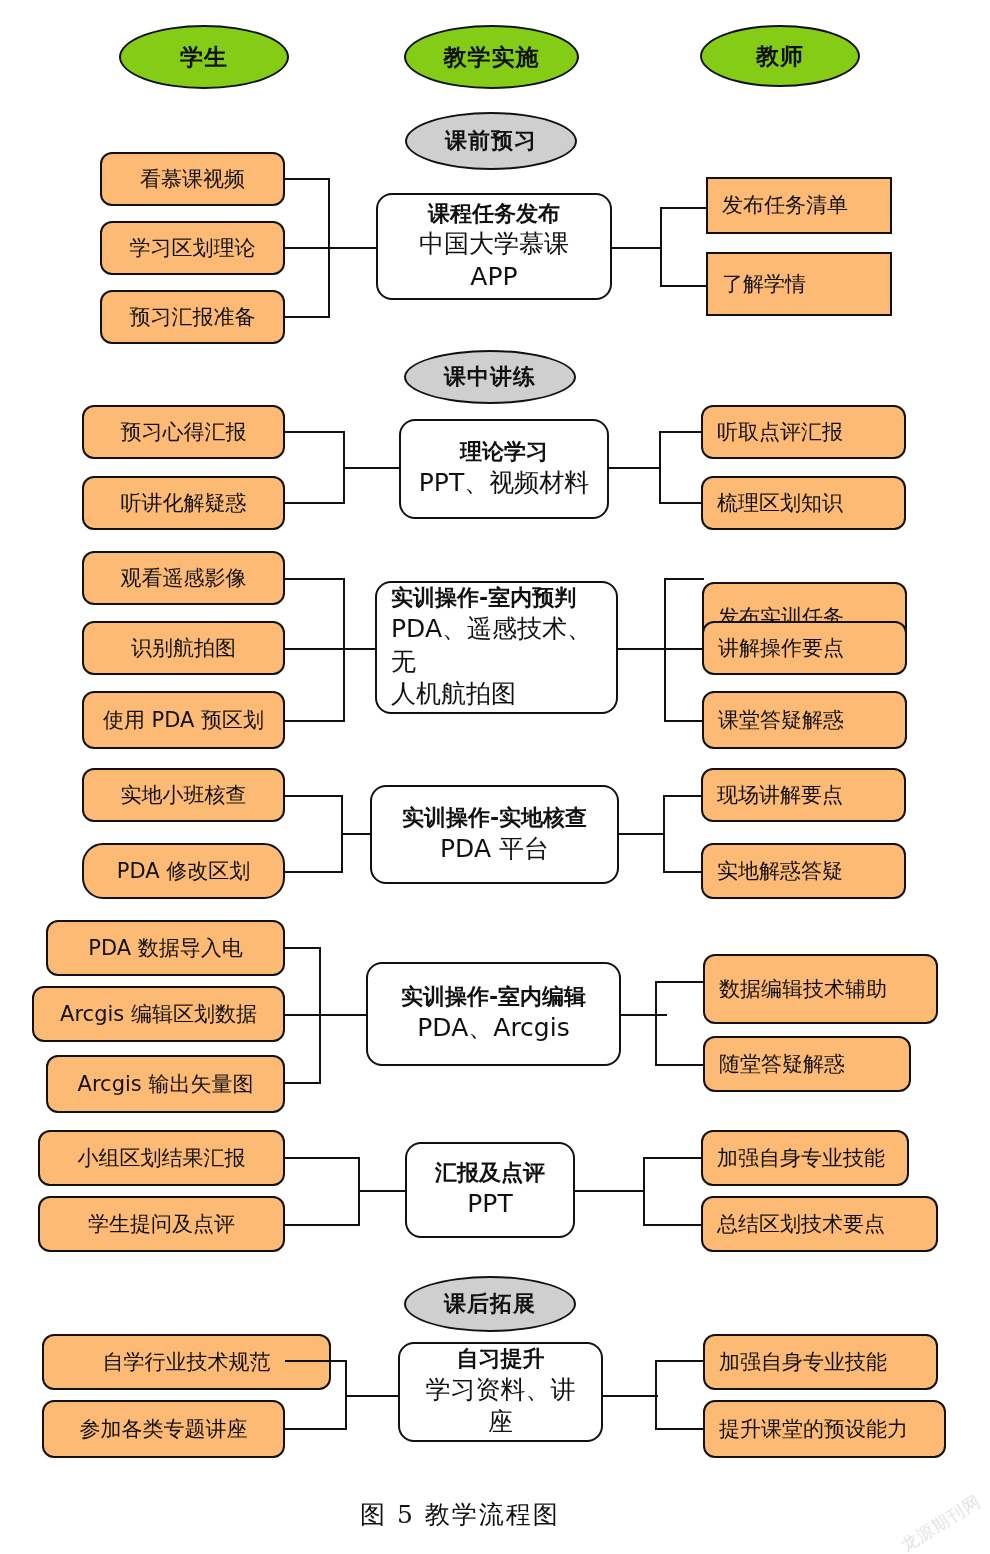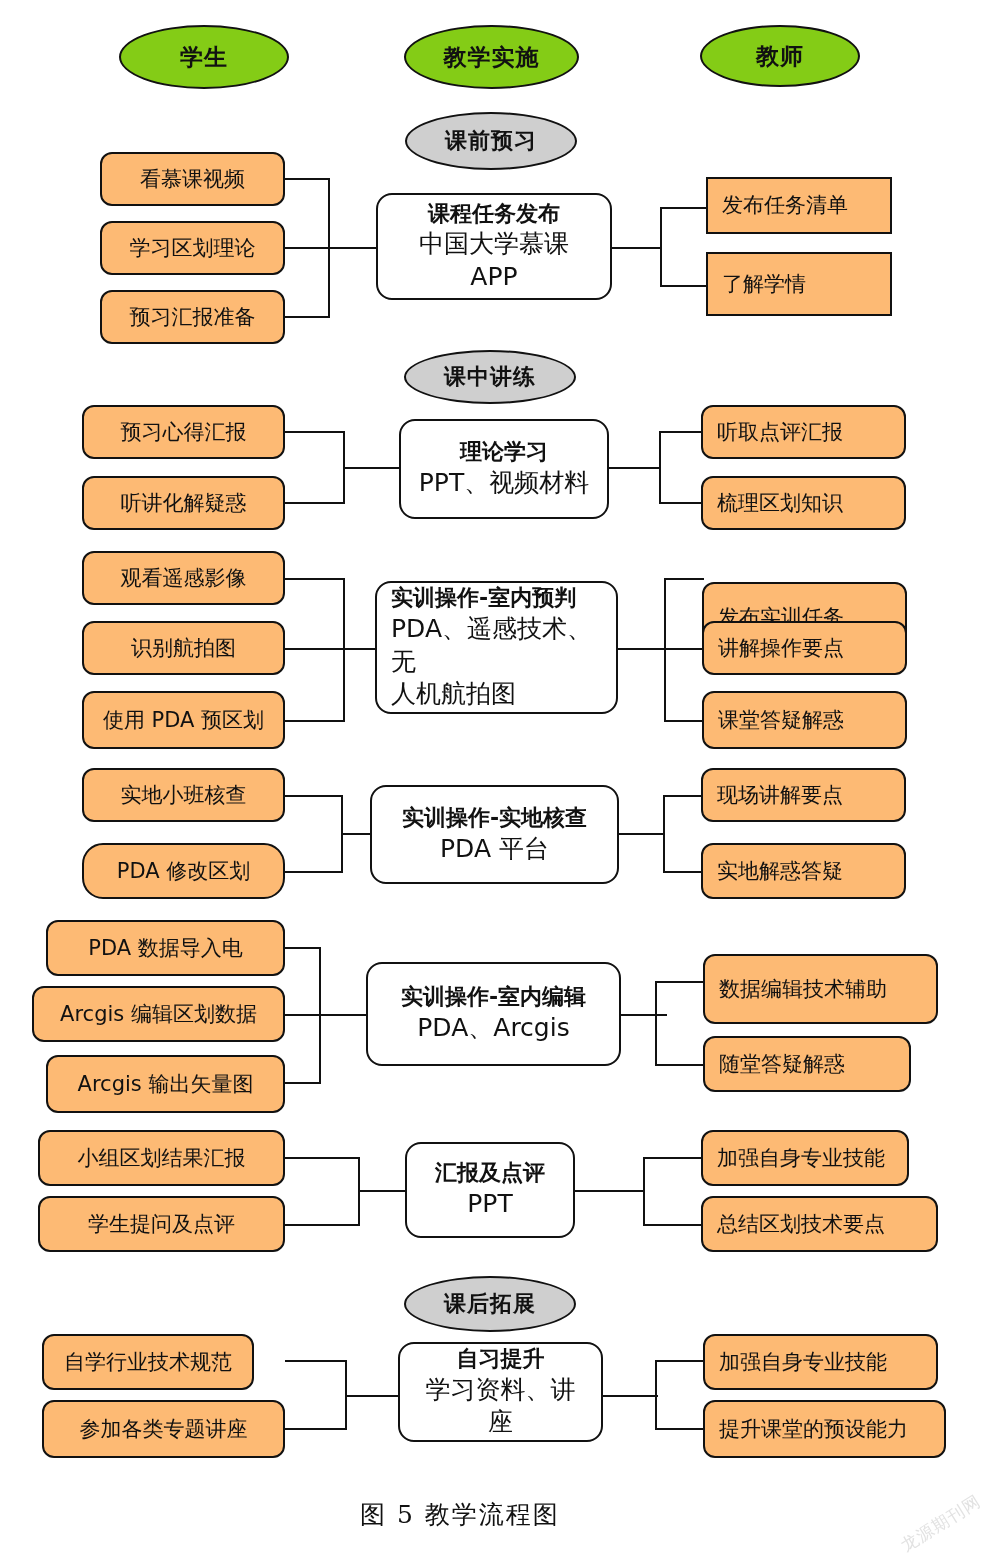--- a/index.html
+++ b/index.html
@@ -294,21 +294,21 @@
   <div class="wire v" style="left:643px; top:1157px; height:69px;"></div>
   <div class="wire h" style="left:643px; top:1157px; width:60px;"></div>
   <div class="wire h" style="left:643px; top:1224px; width:60px;"></div>
   <div class="node right rounded" style="left:701px; top:1130px; width:208px; height:56px;">
     <span>加强自身专业技能</span>
   </div>
   <div class="node right rounded" style="left:701px; top:1196px; width:237px; height:56px;">
     <span>总结区划技术要点</span>
   </div>
 
-  <div class="node left rounded" style="left:42px; top:1334px; width:212px; height:56px;">
+  <div class="node left rounded" style="left:42px; top:1334px; width:289px; height:56px;">
     <span>自学行业技术规范</span>
   </div>
   <div class="node left rounded" style="left:42px; top:1400px; width:243px; height:58px;">
     <span>参加各类专题讲座</span>
   </div>
   <div class="wire h" style="left:285px; top:1360px; width:62px;"></div>
   <div class="wire h" style="left:285px; top:1428px; width:62px;"></div>
   <div class="wire v" style="left:345px; top:1360px; height:70px;"></div>
   <div class="wire h" style="left:345px; top:1395px; width:55px;"></div>
   <div class="center-node ctr" style="left:398px; top:1342px; width:205px; height:100px;">

